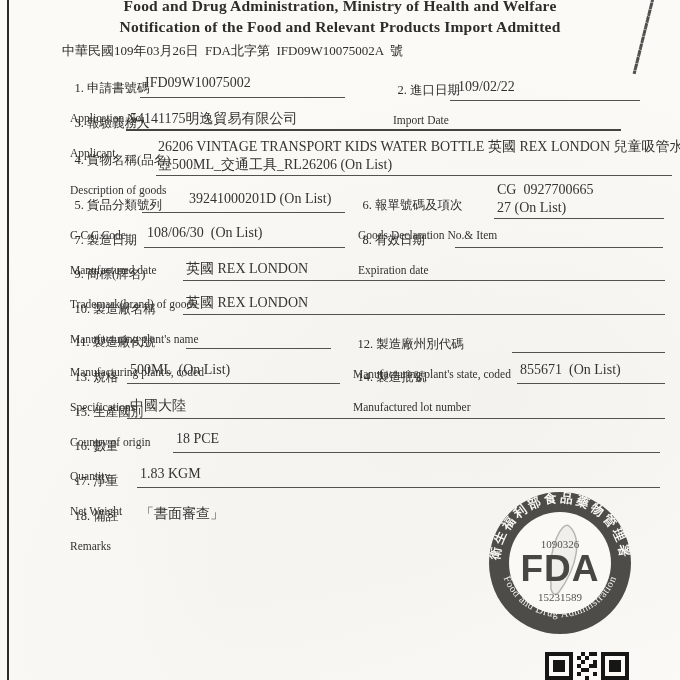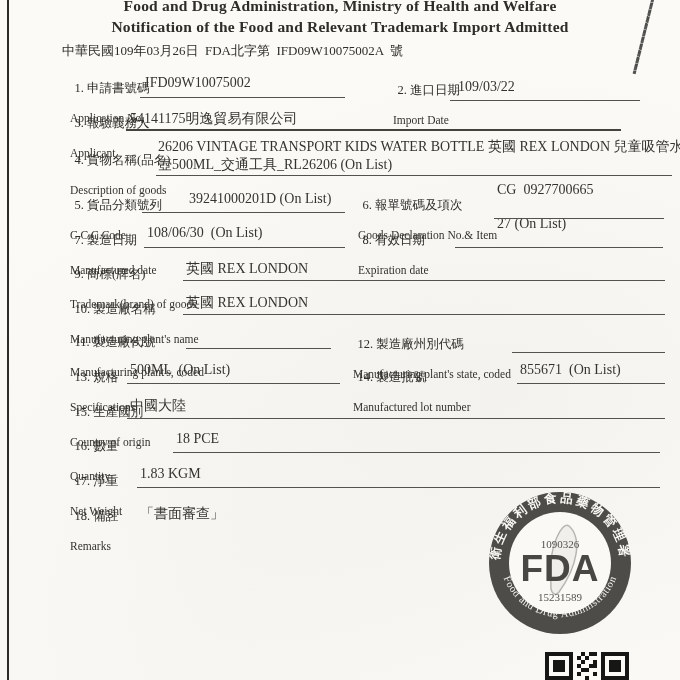--- a/index.html
+++ b/index.html
@@ -32,35 +32,35 @@
 </style>
 </head>
 <body>
 
 <div class="page">
 
   <div class="edge-line"></div>
   <div class="artifact"></div>
 
   <div class="hdr" style="top:-3px;">Food and Drug Administration, Ministry of Health and Welfare</div>
-  <div class="hdr" style="top:18px;">Notification of the Food and Relevant Trademark Import Admitted</div>
+  <div class="hdr" style="top:18px;">Notification of the Food and Relevant Products Import Admitted</div>
   <div class="dateline">中華民國109年03月26日  FDA北字第  IFD09W10075002A  號</div>
 
   <div class="lbl" style="left:62px;top:66px;">
     <span>1. 申請書號碼</span>
     <span class="en">Application No.</span>
   </div>
   <div class="val" style="left:145px;top:75px;">IFD09W10075002</div>
   <div class="ul" style="left:140px;top:97px;width:205px;"></div>
 
   <div class="lbl" style="left:385px;top:68px;">
     <span>2. 進口日期</span>
     <span class="en">Import Date</span>
   </div>
-  <div class="val" style="left:458px;top:79px;">109/03/22</div>
+  <div class="val" style="left:458px;top:79px;">109/02/22</div>
   <div class="ul" style="left:450px;top:100px;width:190px;"></div>
 
   <div class="lbl" style="left:62px;top:101px;">
     <span>3. 報驗義務人</span>
     <span class="en">Applicant</span>
   </div>
   <div class="val" style="left:130px;top:110px;">54141175明逸貿易有限公司</div>
   <div class="ul thick" style="left:126px;top:129px;width:495px;"></div>
 
   <div class="lbl" style="left:62px;top:138px;">
@@ -76,21 +76,21 @@
     <span class="en">C.C.C.Code</span>
   </div>
   <div class="val" style="left:145px;top:191px;margin-left:44px;">39241000201D (On List)</div>
   <div class="ul" style="left:142px;top:212px;width:203px;"></div>
 
   <div class="lbl" style="left:350px;top:183px;">
     <span>6. 報單號碼及項次</span>
     <span class="en">Goods Declaration No.&amp; Item</span>
   </div>
   <div class="val" style="left:497px;top:182px;">CG  0927700665</div>
-  <div class="val" style="left:497px;top:216px;">27 (On List)</div>
+  <div class="val" style="left:497px;top:200px;">27 (On List)</div>
   <div class="ul" style="left:494px;top:218px;width:170px;"></div>
 
   <div class="lbl" style="left:62px;top:218px;">
     <span>7. 製造日期</span>
     <span class="en">Manufactured date</span>
   </div>
   <div class="val" style="left:147px;top:225px;">108/06/30  (On List)</div>
   <div class="ul" style="left:144px;top:247px;width:201px;"></div>
 
   <div class="lbl" style="left:350px;top:218px;">

